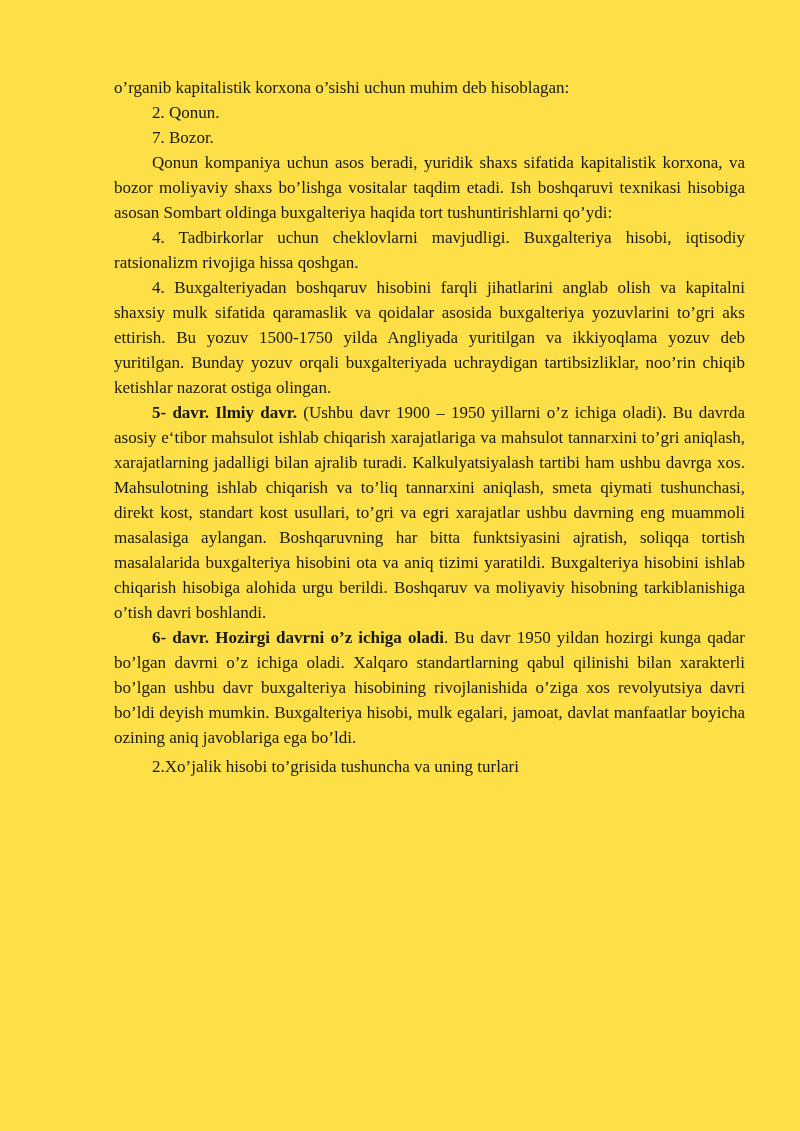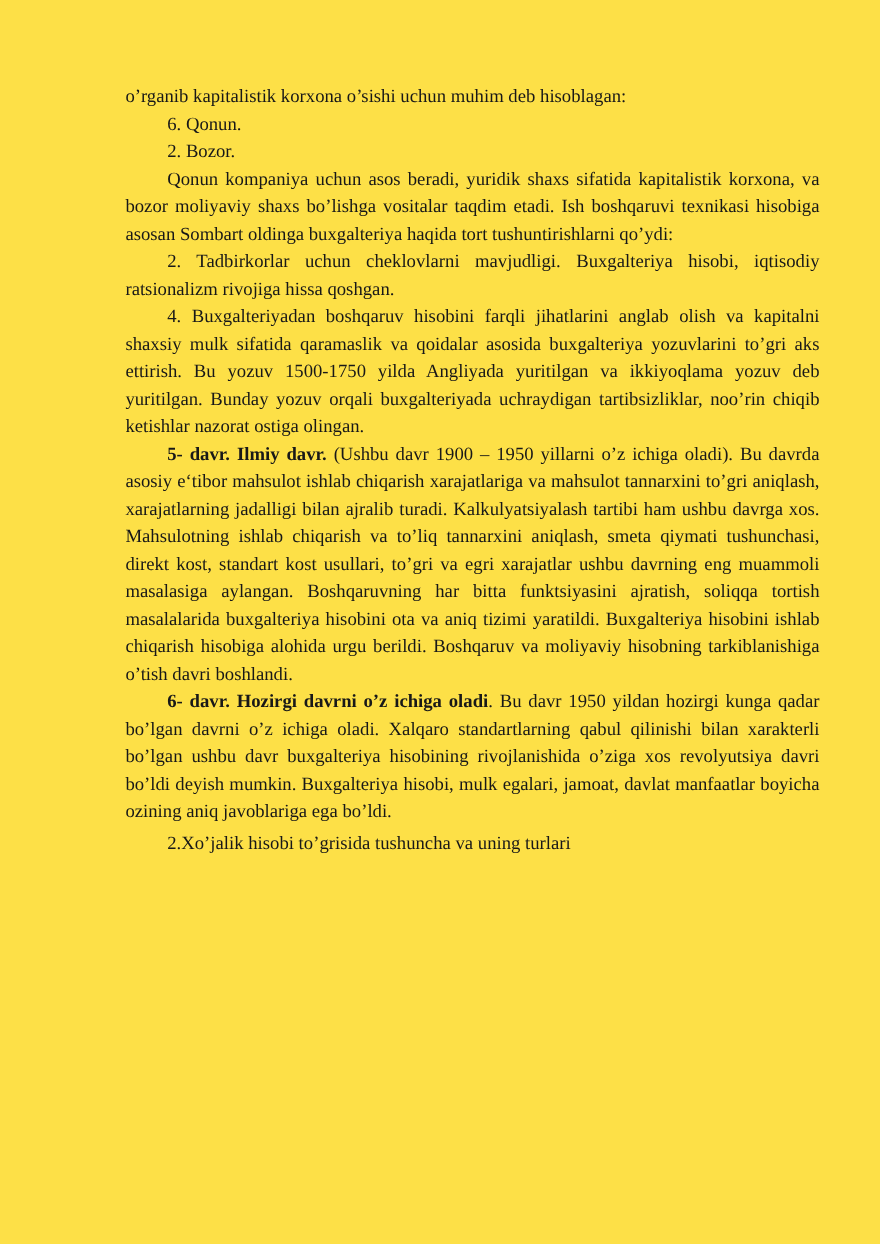--- a/index.html
+++ b/index.html
@@ -40,22 +40,22 @@
   p.gap-sm { margin-top: 5px; }
   p.gap-md { margin-top: 9px; }
   .lead { font-weight: bold; }
 </style>
 </head>
 <body>
 
 <main class="page" style="background: #fde047; padding-left: 28px;">
   <section class="text-block" id="doc" style="color: rgb(24, 24, 24);">
       <p class="para cont">o’rganib kapitalistik korxona o’sishi uchun muhim deb hisoblagan:</p>
-      <p class="para list">6. Qonun.</p>
-      <p class="para list">2. Bozor.</p>
+      <p class="para list">2. Qonun.</p>
+      <p class="para list">7. Bozor.</p>
       <p class="para para">Qonun kompaniya uchun asos beradi, yuridik shaxs sifatida kapitalistik korxona, va bozor moliyaviy shaxs bo’lishga vositalar taqdim etadi. Ish boshqaruvi texnikasi hisobiga asosan Sombart oldinga buxgalteriya haqida tort tushuntirishlarni qo’ydi:</p>
-      <p class="para para">2. Tadbirkorlar uchun cheklovlarni mavjudligi. Buxgalteriya hisobi, iqtisodiy ratsionalizm rivojiga hissa qoshgan.</p>
+      <p class="para para">4. Tadbirkorlar uchun cheklovlarni mavjudligi. Buxgalteriya hisobi, iqtisodiy ratsionalizm rivojiga hissa qoshgan.</p>
       <p class="para para">4. Buxgalteriyadan boshqaruv hisobini farqli jihatlarini anglab olish va kapitalni shaxsiy mulk sifatida qaramaslik va qoidalar asosida buxgalteriya yozuvlarini to’gri aks ettirish. Bu yozuv 1500-1750 yilda Angliyada yuritilgan va ikkiyoqlama yozuv deb yuritilgan. Bunday yozuv orqali buxgalteriyada uchraydigan tartibsizliklar, noo’rin chiqib ketishlar nazorat ostiga olingan.</p>
       <p class="para para"><b class="lead">5- davr. Ilmiy davr. </b>(Ushbu davr 1900 – 1950 yillarni o’z ichiga oladi). Bu davrda asosiy e‘tibor mahsulot ishlab chiqarish xarajatlariga va mahsulot tannarxini to’gri aniqlash, xarajatlarning jadalligi bilan ajralib turadi. Kalkulyatsiyalash tartibi ham ushbu davrga xos. Mahsulotning ishlab chiqarish va to’liq tannarxini aniqlash, smeta qiymati tushunchasi, direkt kost, standart kost usullari, to’gri va egri xarajatlar ushbu davrning eng muammoli masalasiga aylangan. Boshqaruvning har bitta funktsiyasini ajratish, soliqqa tortish masalalarida buxgalteriya hisobini ota va aniq tizimi yaratildi. Buxgalteriya hisobini ishlab chiqarish hisobiga alohida urgu berildi. Boshqaruv va moliyaviy hisobning tarkiblanishiga o’tish davri boshlandi.</p>
       <p class="para para"><b class="lead">6- davr. Hozirgi davrni o’z ichiga oladi</b>. Bu davr 1950 yildan hozirgi kunga qadar bo’lgan davrni o’z ichiga oladi. Xalqaro standartlarning qabul qilinishi bilan xarakterli bo’lgan ushbu davr buxgalteriya hisobining rivojlanishida o’ziga xos revolyutsiya davri bo’ldi deyish mumkin. Buxgalteriya hisobi, mulk egalari, jamoat, davlat manfaatlar boyicha ozining aniq javoblariga ega bo’ldi.</p>
       <p class="para heading">2.Xo’jalik hisobi to’grisida tushuncha va uning turlari</p>
     </section>
 </main>
 
 </body></html>

